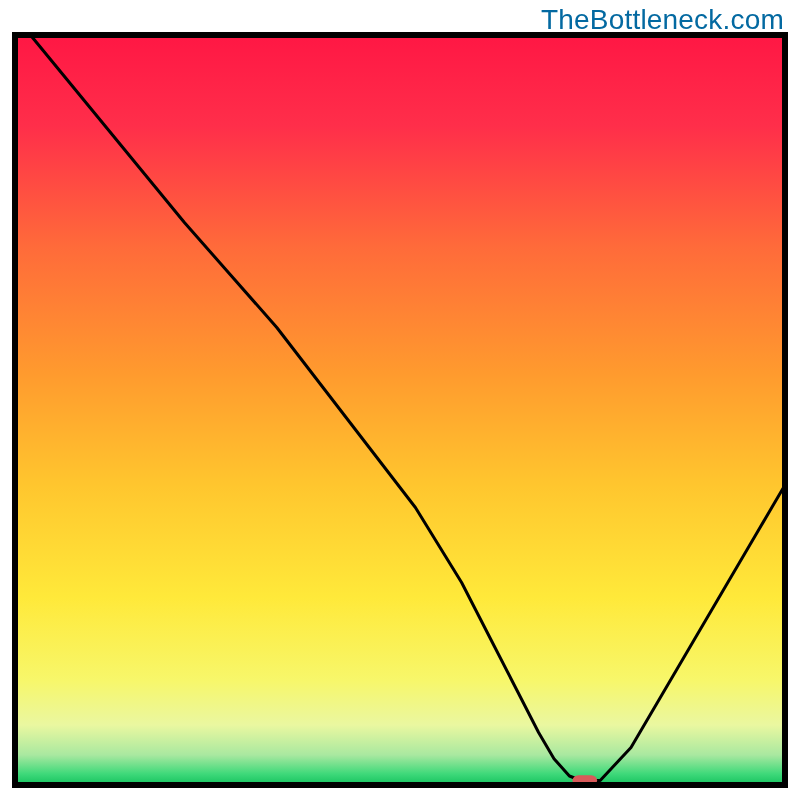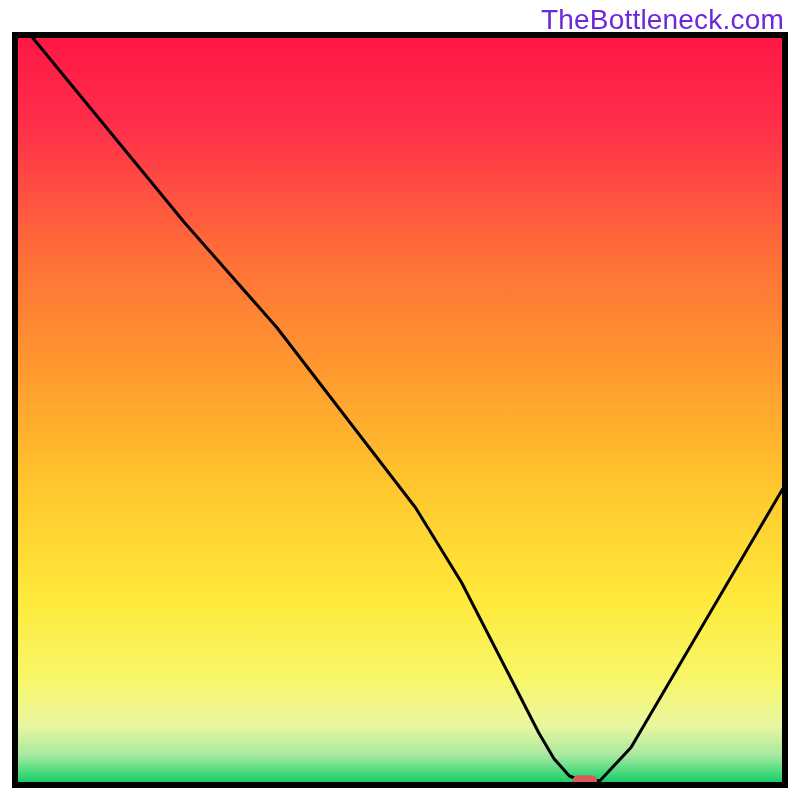--- a/index.html
+++ b/index.html
@@ -13,21 +13,21 @@
   .chart-wrap {
     position: relative;
     width: 800px;
     height: 800px;
   }
   .watermark {
     position: absolute;
     top: 4px;
     right: 16px;
     font-size: 28px;
-    color: #6d28d9;
+    color: #0369a1;
     font-weight: 400;
     letter-spacing: 0.2px;
   }
   svg { display: block; }
 </style>
 </head>
 <body>
 
 <div class="chart-wrap">
   <div class="watermark">TheBottleneck.com</div>

